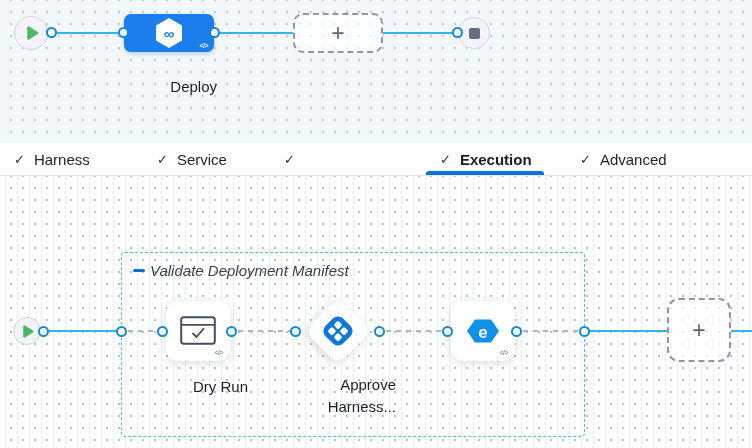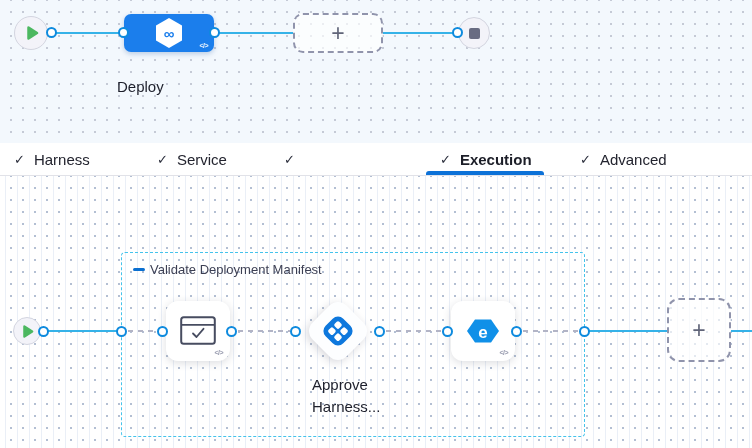--- a/index.html
+++ b/index.html
@@ -32,21 +32,21 @@
     background-position:5px 6px, 5px 0; }
 
   
   .sline { position:absolute; height:2.5px; background:#35b2e8; z-index:1; }
   .dline { position:absolute; height:2px; z-index:1;
     background:repeating-linear-gradient(90deg,#b2b4c6 0 5px,transparent 5px 10px); }
   .ring { position:absolute; width:11px; height:11px; border-radius:50%;
     background:#fff; border:2.5px solid #0d8ade; z-index:6; }
   .endpoint { position:absolute; border-radius:50%; background:#f3f3f9;
     border:1px solid #d3d5e0; display:flex; align-items:center; justify-content:center; z-index:2; }
-  .nlabel { position:absolute; font-size:15px; color:#1d1f2b; text-align:left; line-height:21px; }
+  .nlabel { position:absolute; font-size:15px; color:#1d1f2b; text-align:right; line-height:21px; }
 
   .stage-box { position:absolute; left:124px; top:14px; width:90px; height:38px;
     border-radius:7px; background:#1b7eec; z-index:3; cursor:pointer;
     box-shadow:0 2px 5px rgba(20,80,160,.25); }
   .stage-box .hex { position:absolute; left:30px; top:3px; }
   .code-glyph { position:absolute; font-size:7px; font-weight:bold; letter-spacing:-0.5px; }
   .code-white { right:6px; bottom:3px; color:rgba(255,255,255,.92); }
   .code-gray { right:7px; bottom:5px; color:#9699ad; }
 
   .add-box { position:absolute; border:2px dashed #9094ac; border-radius:10px;
@@ -55,21 +55,21 @@
   .add-box .plus { font-size:23px; font-weight:300; color:#606478; line-height:1; }
 
   .stop-square { width:11px; height:11px; background:#696c82; border-radius:2px; }
 
   
   .group-box { position:absolute; left:121px; top:76px; width:464px; height:185px;
     border:1.5px dashed #44c3ec; border-radius:4px; z-index:0; }
   .group-head { position:absolute; left:133px; top:86px; display:flex; align-items:center;
     gap:5px; z-index:4; }
   .group-minus { width:12px; height:3px; background:#0a6fd0; border-radius:2px; cursor:pointer; }
-  .group-title { font-size:13px; color:#3c3f53; }
+  .group-title { font-size:15px; color:#3c3f53;font-style:italic; }
 
   .step-box { position:absolute; width:64px; height:60px; border-radius:12px; background:#fff;
     box-shadow:0 2px 8px rgba(40,41,61,.16); z-index:3; cursor:pointer;
     display:flex; align-items:center; justify-content:center; }
   .diamond { position:absolute; left:314px; top:131px; width:48px; height:48px;
     border-radius:12px; background:#fdfeff; transform:rotate(45deg);
     box-shadow:0 3px 9px rgba(40,41,61,.18); z-index:3; cursor:pointer; }
   .diamond-icon { position:absolute; left:320px; top:137px; z-index:4; pointer-events:none; }
 </style>
 </head>
@@ -189,16 +189,17 @@
     <div class="ring" style="left:511px; top:149.5px;"></div>
     <div class="dline" style="left:523px; top:154px; width:56px;"></div>
     <div class="ring" style="left:579px; top:149.5px;"></div>
 
     <div class="sline" style="left:585px; top:153.75px; width:82px;"></div>
     <div class="add-box" style="left:667px; top:122px; width:64px; height:64px; border-radius:12px;">
       <span class="plus">+</span>
     </div>
     <div class="sline" style="left:731px; top:153.75px; width:21px;"></div>
 
+    <div class="nlabel" style="left:148px; top:200px; width:100px;">Dry Run</div>
     <div class="nlabel" style="left:312px; top:198px; width:84px; line-height:22px;">Approve Harness...</div>
   </div>
 
 </div>
 
 </body></html>

